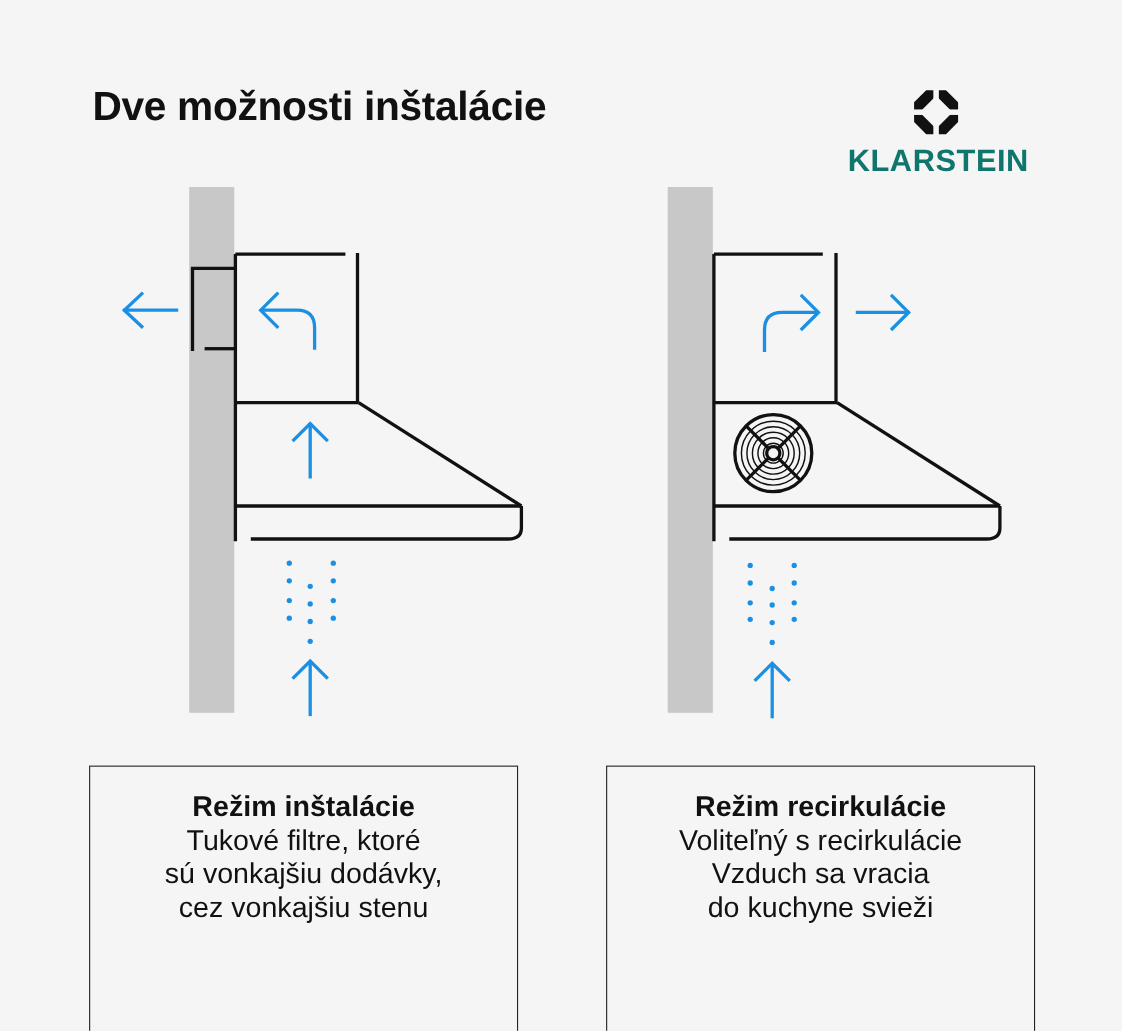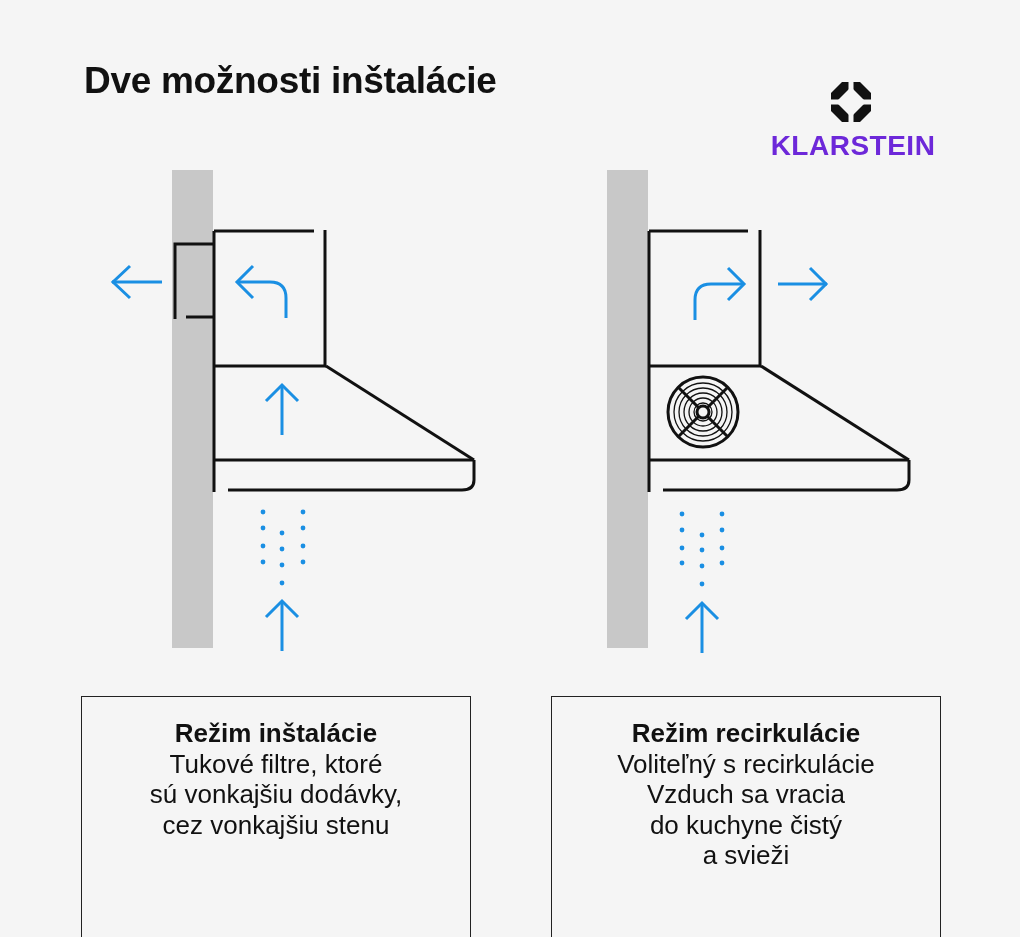--- a/index.html
+++ b/index.html
@@ -2,28 +2,28 @@
 <html><head>
 <meta charset="utf-8">
 <style>
   html, body { margin: 0; padding: 0; }
   body {
     width: 1020px; height: 937px; background: #f5f5f5;
     position: relative; overflow: hidden;
     font-family: "Liberation Sans", "DejaVu Sans", sans-serif; color: #111;
   }
   .title {
-    position: absolute; left: 84px; top: 60px;
+    position: absolute; left: 84px; top: 76px;
     font-size: 37px; font-weight: bold; letter-spacing: -0.3px; color: #111; text-align: center;
   }
   .logo { position: absolute; left: 765px; top: 78px; width: 176px; height: 86px; }
   .logo-mark { position: absolute; left: 64px; top: 2px; width: 44px; height: 44px; }
   .logo-text {
     position: absolute; left: 0; top: 52px; width: 176px; text-align: center;
-    font-size: 28px; font-weight: bold; letter-spacing: 0.5px; color: #6d28d9;
+    font-size: 28px; font-weight: bold; letter-spacing: 0.5px; color: #0f766e;
   }
   svg.diagram { position: absolute; left: 0; top: 0; }
   .box {
     position: absolute; top: 696px; height: 245px;
     border: 1.5px solid #222; box-sizing: border-box;
     text-align: center; font-size: 26px; line-height: 30.5px; color: #111;
   }
   .box .heading { font-weight: bold; padding-top: 21px; }
   .box .line { display: block; }
   #box-left { left: 81px; width: 390px; }
@@ -161,15 +161,14 @@
   <div class="heading">Režim inštalácie</div>
   <span class="line">Tukové filtre, ktoré</span>
   <span class="line">sú vonkajšiu dodávky,</span>
   <span class="line">cez vonkajšiu stenu</span>
 </div>
 
 <div class="box" id="box-right">
   <div class="heading">Režim recirkulácie</div>
   <span class="line">Voliteľný s recirkulácie</span>
   <span class="line">Vzduch sa vracia</span>
-  <span class="line">do kuchyne čistý</span>
-  <span class="line">a svieži</span>
+  <span class="line">do kuchyne svieži</span>
 </div>
 
 </body></html>

